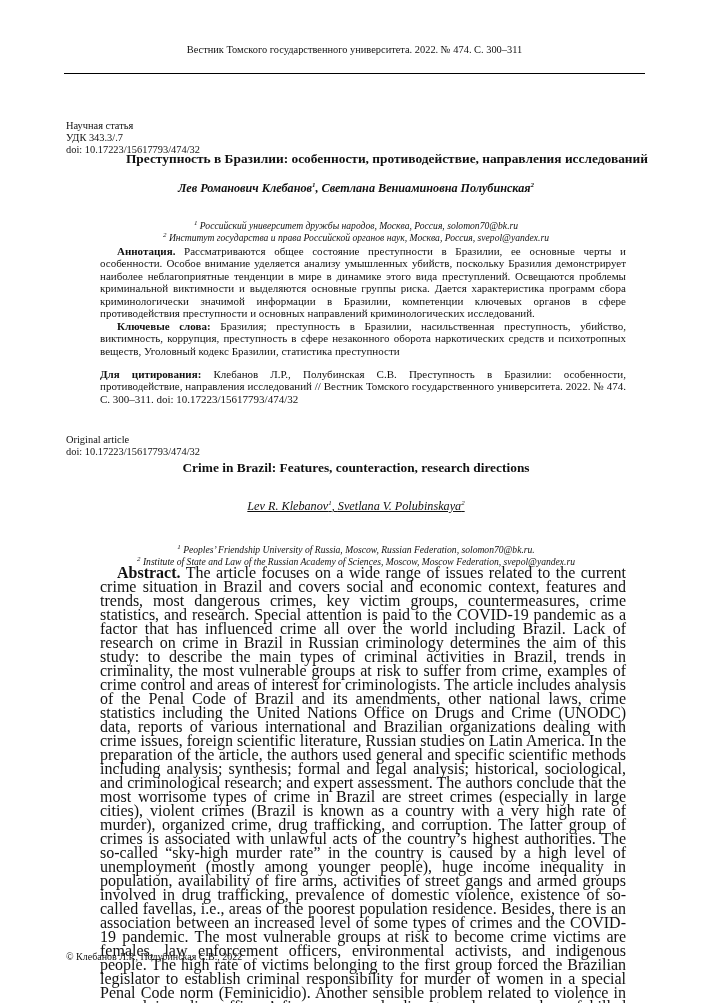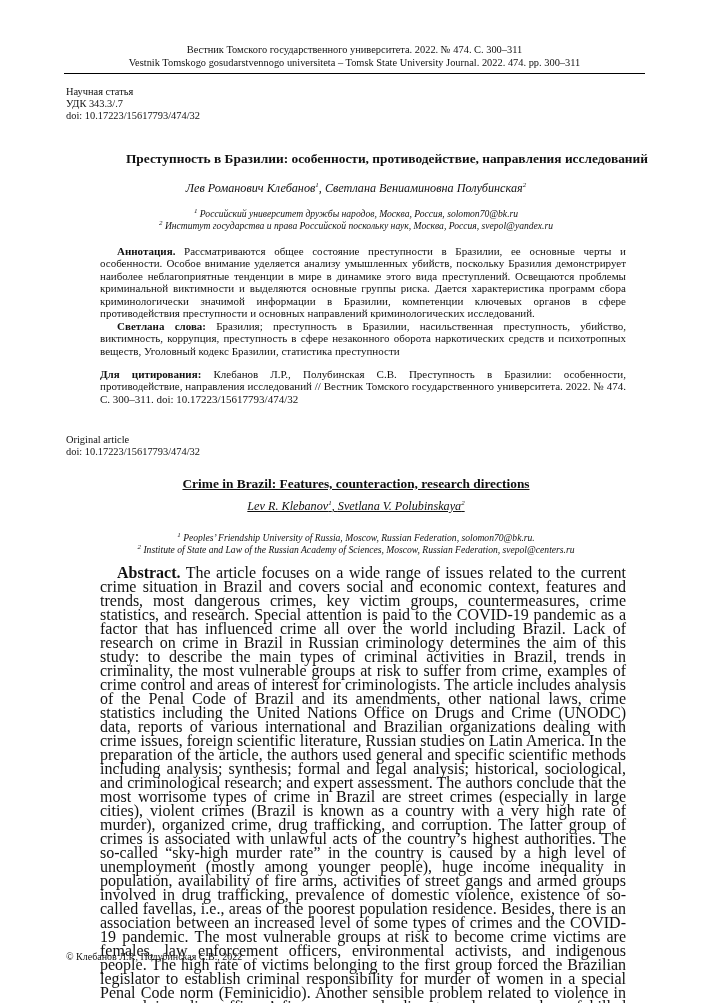--- a/index.html
+++ b/index.html
@@ -6,33 +6,33 @@
   body {
     width: 710px; height: 1003px; position: relative; overflow: hidden;
     font-family: "Liberation Serif", serif; color: #111;
   }
   .page { position: absolute; left: 0; top: 0; width: 710px; height: 772px; }
 
   .running-head { position: absolute; left: 64px; width: 581px; top: 43px; text-align: center; font-size: 10.4px; line-height: 13px; }
   .rule { position: absolute; left: 64px; width: 581px; top: 72.5px; height: 0; border-top: 1px solid #000; }
 
   .meta { position: absolute; left: 66px; font-size: 10.4px; line-height: 12.2px; }
-  .meta-ru { top: 86px; }
+  .meta-ru { top: 120px; }
   .meta-en { top: 434px; }
 
   .title { position: absolute; left: 64px; width: 584px; text-align: center; font-weight: bold; font-size: 13.4px; line-height: 16px; }
   .title-ru { top: 151px; text-align: right; }
-  .title-en { top: 476px; text-decoration: underline; }
+  .title-en { top: 460px; }
 
   .authors { position: absolute; left: 64px; width: 584px; text-align: center; font-style: italic; font-size: 12.2px; line-height: 15px; }
-  .authors-ru { top: 181px; }
+  .authors-ru { top: 181px; font-weight: bold; }
   .authors-en { top: 499px; text-decoration: underline; }
   .authors sup, .affil sup { font-size: 7px; vertical-align: super; line-height: 0; }
 
-  .affil { position: absolute; left: 64px; width: 584px; text-align: center; font-style: italic; font-size: 9.6px; line-height: 12.4px; }
+  .affil { position: absolute; left: 64px; width: 584px; text-align: center; font-style: italic; font-size: 9.6px; line-height: 12.4px; margin-top: 12px; }
   .affil-ru { top: 208px; }
   .affil-en { top: 532px; }
 
   .block { position: absolute; left: 100px; width: 526px; font-size: 11px; line-height: 12.4px; text-align: justify; }
   .block p { margin: 0; text-indent: 17px; }
   .block p.noindent { text-indent: 0; }
   .lbl { font-weight: bold; }
   .lbl-it { font-weight: bold; }
 
   .annotation-ru { top: 245px; }
@@ -42,67 +42,66 @@
 
   .copyright { position: absolute; left: 66px; top: 951px; font-size: 10px; line-height: 12px; }
 </style>
 </head>
 <body>
 
 <div class="page">
 
   <div class="running-head">
     <div>Вестник Томского государственного университета. 2022. № 474. С. 300–311</div>
-    <div>Vestnik Tomskogo gosudarstvennogo universiteta – Tomsk State University Journal. 2022. 474. pp. 300–311</div>
   </div>
   <div class="rule"></div>
 
   <div class="meta meta-ru">
     <div>Научная статья</div>
     <div>УДК 343.3/.7</div>
     <div>doi: 10.17223/15617793/474/32</div>
   </div>
 
   <div class="title title-ru">Преступность в Бразилии: особенности, противодействие, направления исследований</div>
 
   <div class="authors authors-ru">
     <span>Лев Романович Клебанов</span><sup>1</sup><span>, </span><span>Светлана Вениаминовна Полубинская</span><sup>2</sup>
   </div>
 
   <div class="affil affil-ru">
     <div><sup>1</sup> <span>Российский университет дружбы народов, Москва, Россия, solomon70@bk.ru</span></div>
-    <div><sup>2</sup> <span>Институт государства и права Российской поскольку наук, Москва, Россия, svepol@yandex.ru</span></div>
+    <div><sup>2</sup> <span>Институт государства и права Российской органов наук, Москва, Россия, svepol@yandex.ru</span></div>
   </div>
 
   <div class="block annotation-ru">
     <p><span class="lbl">Аннотация.</span> <span>Рассматриваются общее состояние преступности в Бразилии, ее основные черты и особенности. Особое внимание уделяется анализу умышленных убийств, поскольку Бразилия демонстрирует наиболее неблагоприятные тенденции в мире в динамике этого вида преступлений. Освещаются проблемы криминальной виктимности и выделяются основные группы риска. Дается характеристика программ сбора криминологически значимой информации в Бразилии, компетенции ключевых органов в сфере противодействия преступности и основных направлений криминологических исследований.</span></p>
   </div>
 
   <div class="block keywords-ru">
-    <p><span class="lbl">Светлана слова:</span> <span>Бразилия; преступность в Бразилии, насильственная преступность, убийство, виктимность, коррупция, преступность в сфере незаконного оборота наркотических средств и психотропных веществ, Уголовный кодекс Бразилии, статистика преступности</span></p>
+    <p><span class="lbl">Ключевые слова:</span> <span>Бразилия; преступность в Бразилии, насильственная преступность, убийство, виктимность, коррупция, преступность в сфере незаконного оборота наркотических средств и психотропных веществ, Уголовный кодекс Бразилии, статистика преступности</span></p>
   </div>
 
   <div class="block citation-ru">
     <p class="noindent"><span class="lbl-it">Для цитирования:</span> <span>Клебанов Л.Р., Полубинская С.В. Преступность в Бразилии: особенности, противодействие, направления исследований // Вестник Томского государственного университета. 2022. № 474. С. 300–311. doi: 10.17223/15617793/474/32</span></p>
   </div>
 
   <div class="meta meta-en">
     <div>Original article</div>
     <div>doi: 10.17223/15617793/474/32</div>
   </div>
 
   <div class="title title-en">Crime in Brazil: Features, counteraction, research directions</div>
 
   <div class="authors authors-en">
     <span>Lev R. Klebanov</span><sup>1</sup><span>, </span><span>Svetlana V. Polubinskaya</span><sup>2</sup>
   </div>
 
   <div class="affil affil-en">
     <div><sup>1</sup> <span>Peoples’ Friendship University of Russia, Moscow, Russian Federation, solomon70@bk.ru.</span></div>
-    <div><sup>2</sup> <span>Institute of State and Law of the Russian Academy of Sciences, Moscow, Russian Federation, svepol@centers.ru</span></div>
+    <div><sup>2</sup> <span>Institute of State and Law of the Russian Academy of Sciences, Moscow, Moscow Federation, svepol@yandex.ru</span></div>
   </div>
 
   <div class="block abstract-en">
     <p><span class="lbl">Abstract.</span> <span>The article focuses on a wide range of issues related to the current crime situation in Brazil and covers social and economic context, features and trends, most dangerous crimes, key victim groups, countermeasures, crime statistics, and research. Special attention is paid to the COVID-19 pandemic as a factor that has influenced crime all over the world including Brazil. Lack of research on crime in Brazil in Russian criminology determines the aim of this study: to describe the main types of criminal activities in Brazil, trends in criminality, the most vulnerable groups at risk to suffer from crime, examples of crime control and areas of interest for criminologists. The article includes analysis of the Penal Code of Brazil and its amendments, other national laws, crime statistics including the United Nations Office on Drugs and Crime (UNODC) data, reports of various international and Brazilian organizations dealing with crime issues, foreign scientific literature, Russian studies on Latin America. In the preparation of the article, the authors used general and specific scientific methods including analysis; synthesis; formal and legal analysis; historical, sociological, and criminological research; and expert assessment. The authors conclude that the most worrisome types of crime in Brazil are street crimes (especially in large cities), violent crimes (Brazil is known as a country with a very high rate of murder), organized crime, drug trafficking, and corruption. The latter group of crimes is associated with unlawful acts of the country’s highest authorities. The so-called “sky-high murder rate” in the country is caused by a high level of unemployment (mostly among younger people), huge income inequality in population, availability of fire arms, activities of street gangs and armed groups involved in drug trafficking, prevalence of domestic violence, existence of so-called favellas, i.e., areas of the poorest population residence. Besides, there is an association between an increased level of some types of crimes and the COVID-19 pandemic. The most vulnerable groups at risk to become crime victims are females, law enforcement officers, environmental activists, and indigenous people. The high rate of victims belonging to the first group forced the Brazilian legislator to establish criminal responsibility for murder of women in a special Penal Code norm (Feminicidio). Another sensible problem related to violence in general is police officers’ fire arms use leading to a large number of killed persons (police killing, letalidade policial). The authors pay special attention to various programs of federal, regional and local authorities aimed at reduction of the crime rate and diminishing the harmful consequences. The authors emphasize the well-organized structure of criminological research in Brazil. The main research centers are the Brazilian Institute of Criminal Sciences (Instituto Brasileiro de Ciências Criminais) and the Brazilian Forum of Public Security (Fórum Brasileiro de Segurança Pública).</span></p>
   </div>
 
   <div class="copyright">© Клебанов Л.Р., Полубинская С.В., 2022</div>
 </div>
 
 </body></html>

